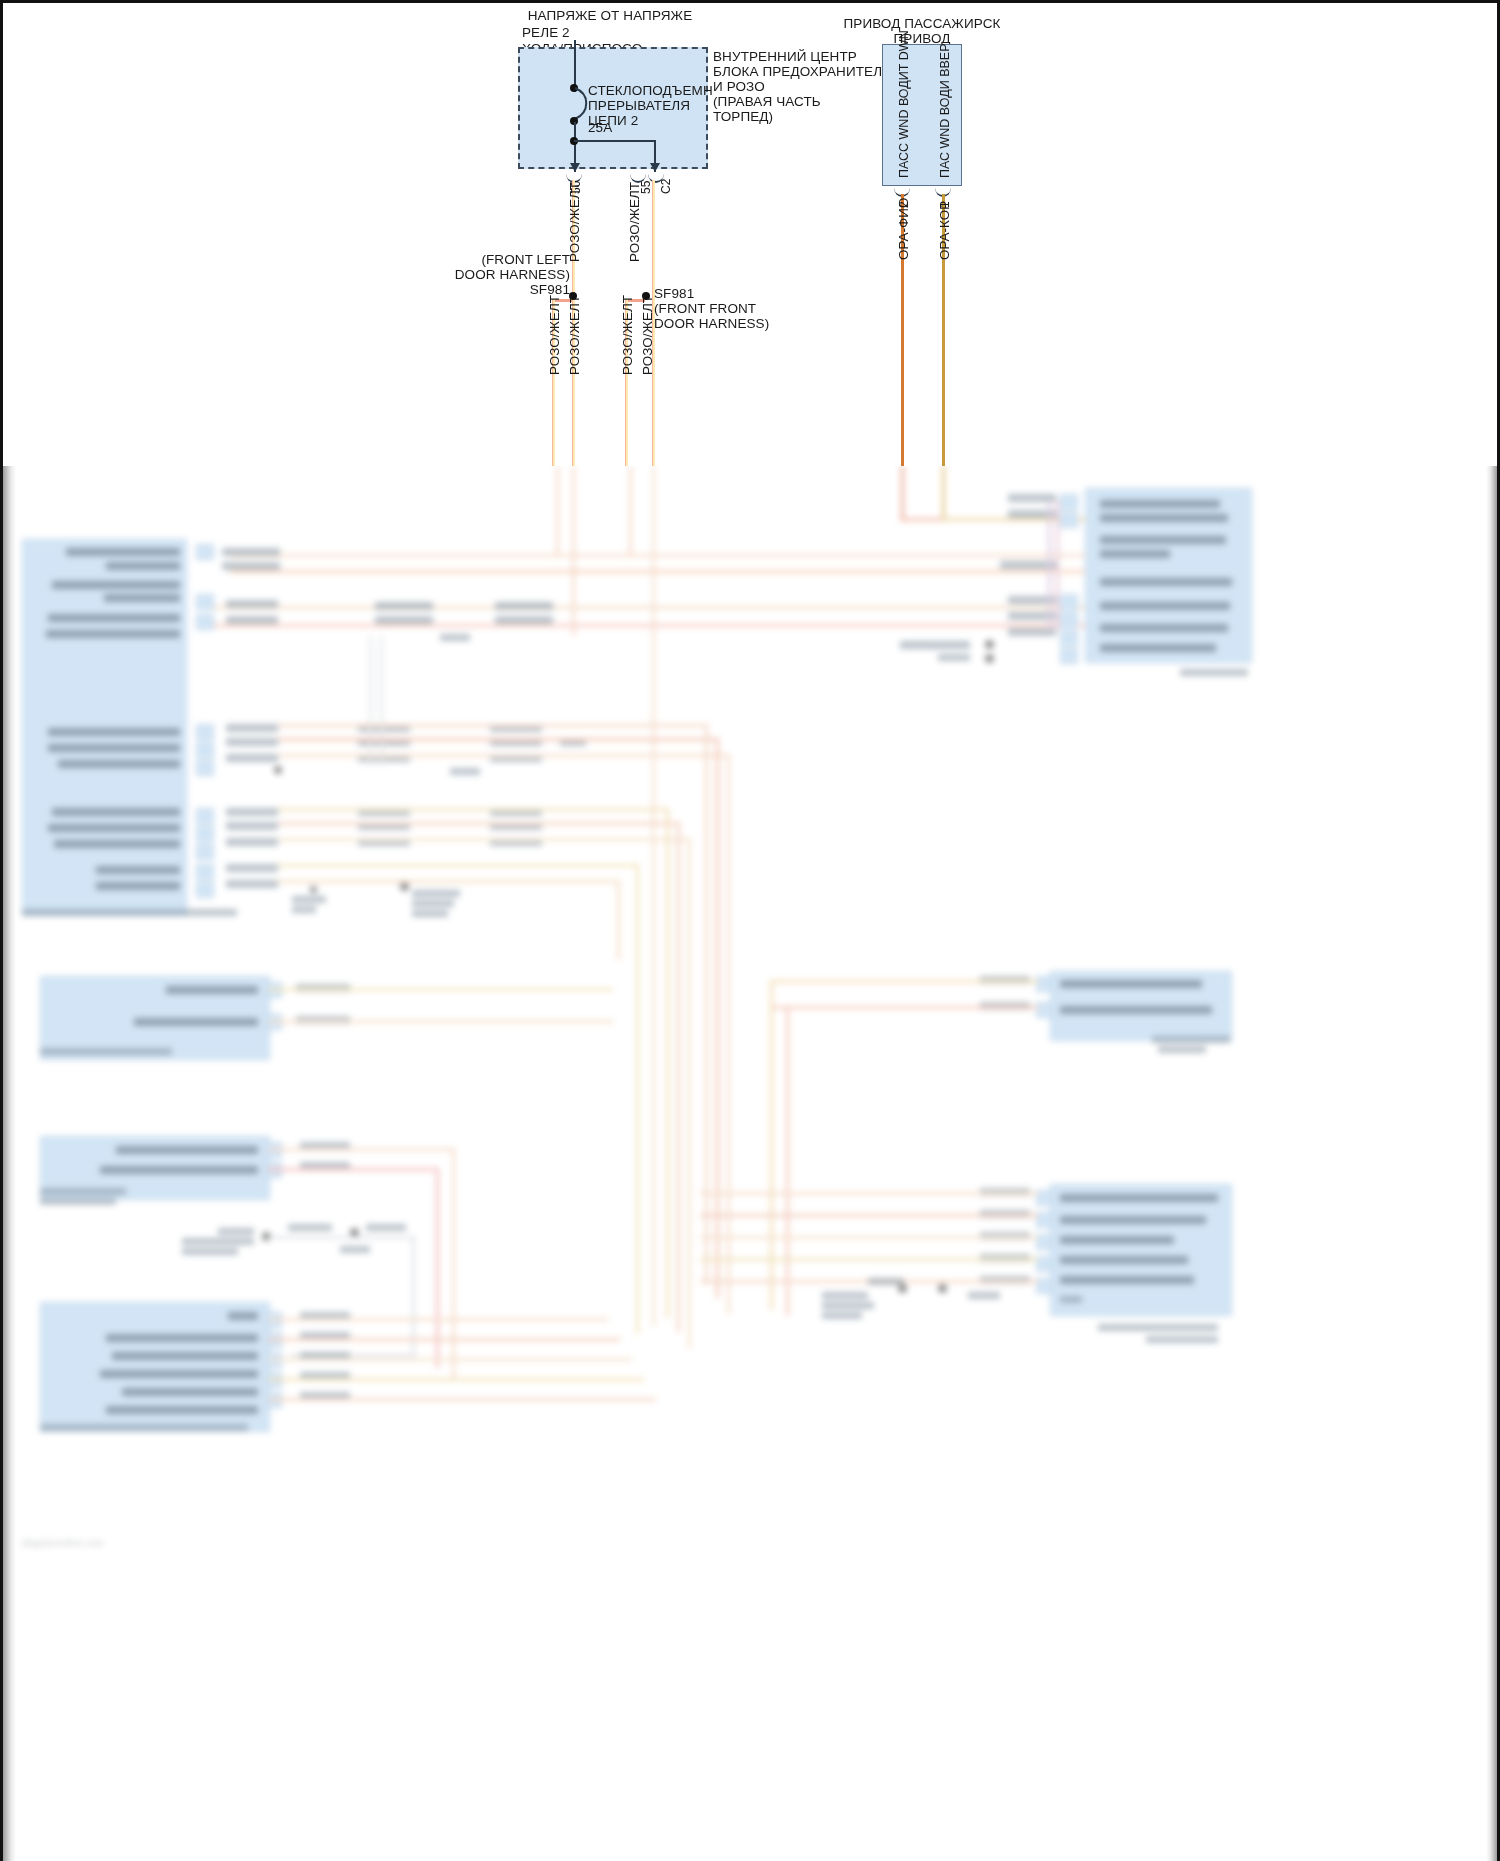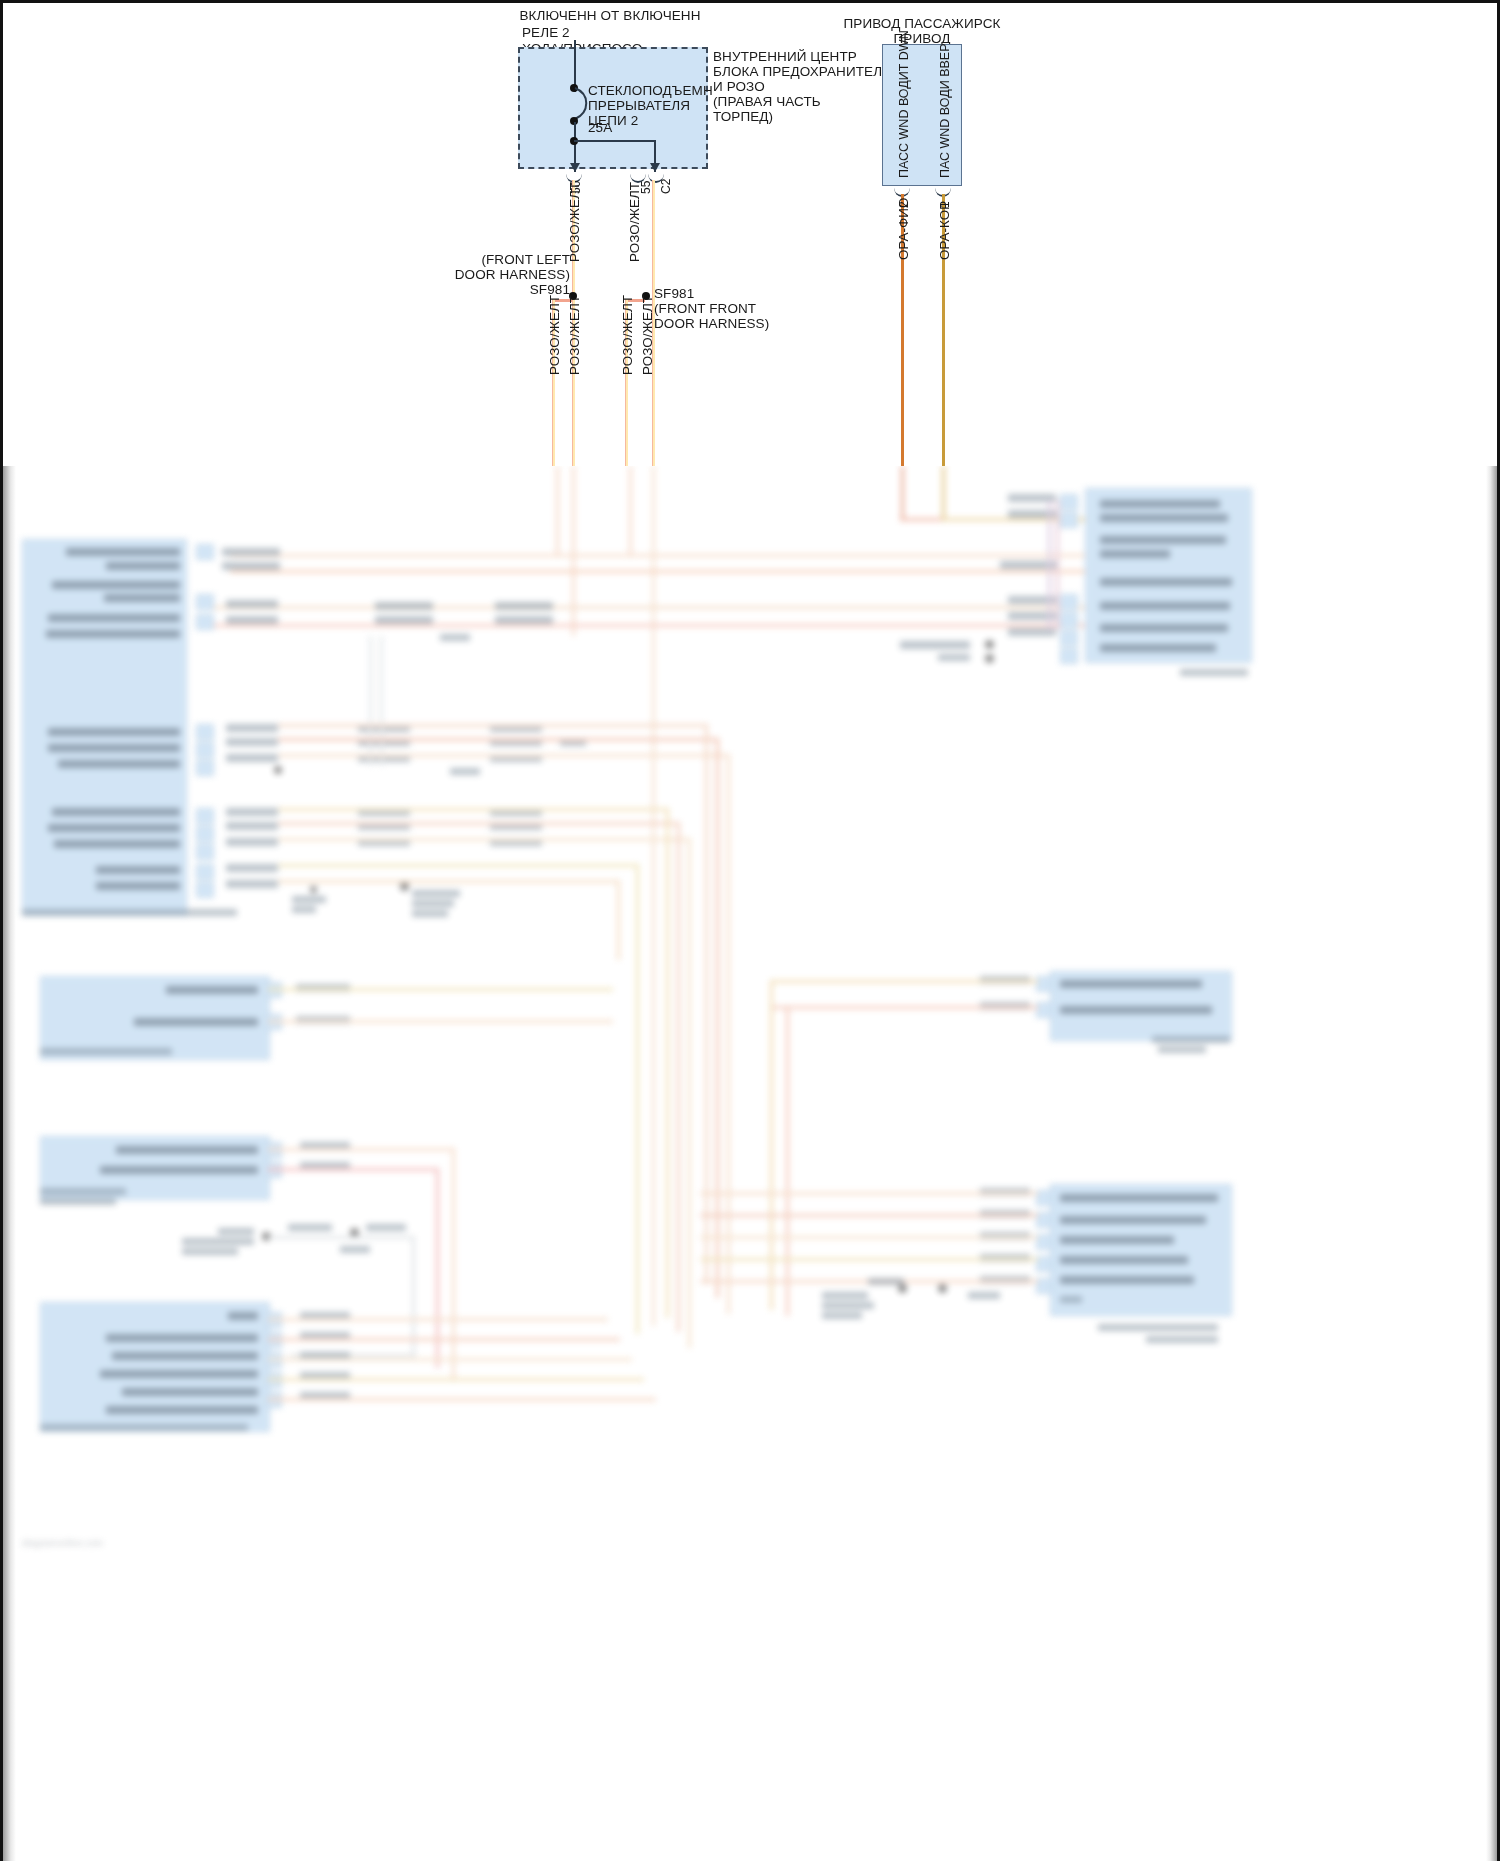--- a/index.html
+++ b/index.html
@@ -75,21 +75,21 @@
 <body>
 
 <div id="page">
 
   <div id="frame-top"></div>
   <div id="frame-left"></div>
   <div id="frame-right"></div>
 
   <div id="sharp">
 
-    <div class="lbl c" style="left:460px;top:8px;width:300px;">ВКЛЮЧЕНН ОТ ВКЛЮЧЕНН</div>
+    <div class="lbl c" style="left:460px;top:8px;width:300px;">НАПРЯЖЕ ОТ НАПРЯЖЕ</div>
     <div class="lbl" style="left:522px;top:25px;">РЕЛЕ 2</div>
     <div class="lbl" style="left:522px;top:41px;">ХОДА/ПРИСПОСО</div>
 
     <div id="fusebox"></div>
 
     <div class="lbl" style="left:713px;top:49px;width:180px;">ВНУТРЕННИЙ ЦЕНТР
 БЛОКА ПРЕДОХРАНИТЕЛЕЙ
 И РОЗО
 (ПРАВАЯ ЧАСТЬ
 ТОРПЕД)</div>

